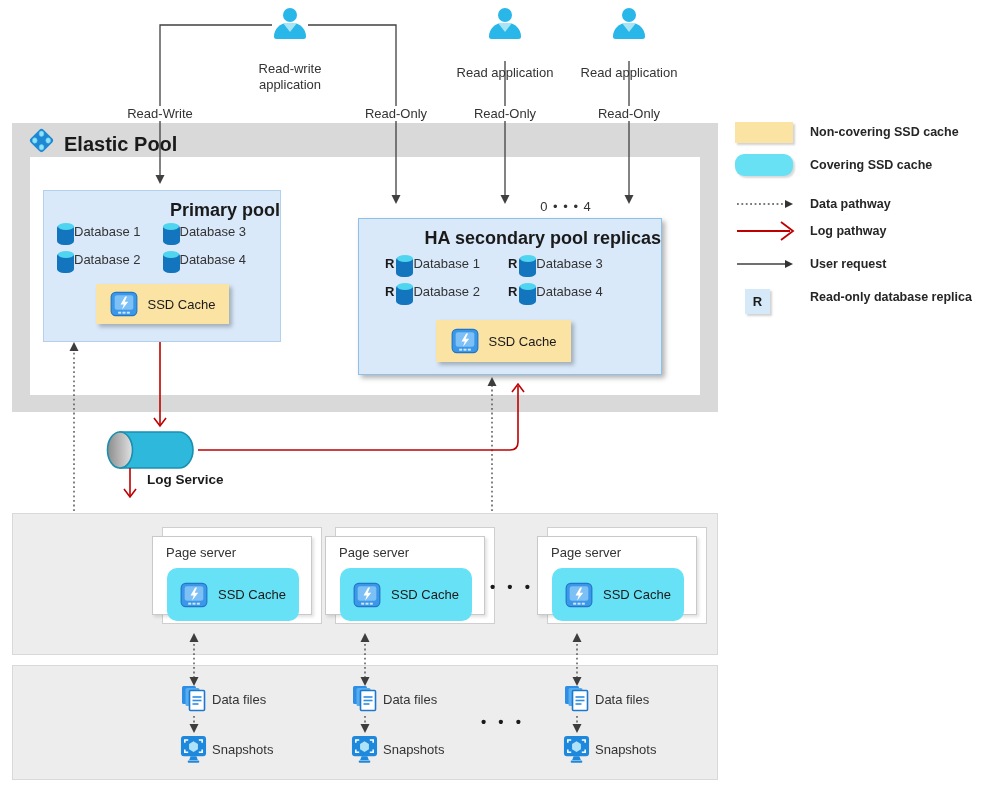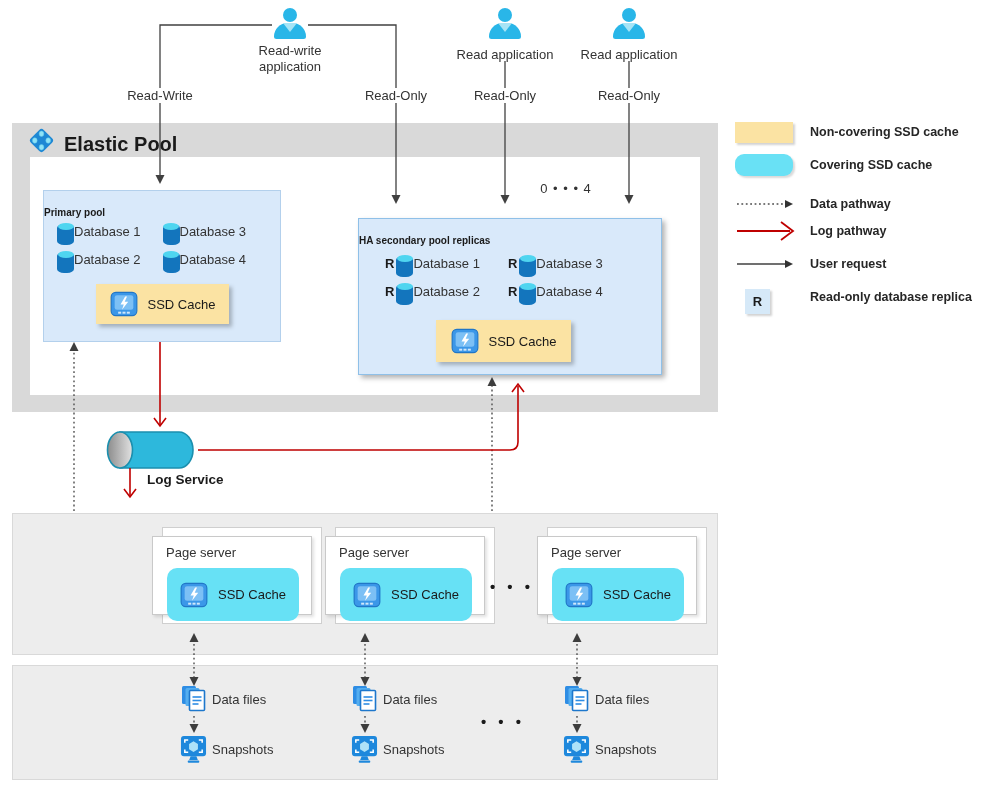--- a/index.html
+++ b/index.html
@@ -8,37 +8,37 @@
   .stage { position:relative; width:986px; height:800px; background:#fff; overflow:hidden; }
 
   .abs { position:absolute; }
   .lbl { font-size:13px; color:#333; }
   .lbl-c { text-align:center; }
   .bold { font-weight:700; color:#1a1a1a; }
   .whitebg { background:#fff; padding:0 2px; }
 
   
   svg.overlay { position:absolute; left:0; top:0; z-index:5; pointer-events:none; }
-  .toplabel { z-index:6; }
+  .toplabel { z-index:6;margin-top:18px; }
 
   
   .person { position:absolute; width:36px; height:31px; z-index:6; }
   .person .head { position:absolute; left:50%; transform:translateX(-50%); top:0; width:14px; height:14px; border-radius:50%; background:#29b6e8; }
   .person .torso { position:absolute; bottom:0; left:2px; right:2px; height:16px; background:#29b6e8; border-radius:16px 16px 3px 3px; }
   .person .torso::after { content:''; position:absolute; top:0; left:50%; transform:translateX(-50%); width:0; height:0;
      border-left:7px solid transparent; border-right:7px solid transparent; border-top:9px solid #a6e4f6; }
 
   
   .ep-container { left:12px; top:123px; width:706px; height:289px; background:#d9d9d9; z-index:1; }
   .ep-inner { position:absolute; left:18px; top:34px; width:670px; height:238px; background:#fff; }
   .ep-title { position:absolute; left:52px; top:10px; font-size:20px; }
 
   
   .pool { position:absolute; background:#d9e9fa; border:1px solid #b3d0ec; z-index:3; }
-  .pool-title { text-align:left; font-size:10px; padding-top:16px; }
+  .pool-title { text-align:right; font-size:18px; padding-top:9px; }
   .db-grid { position:absolute; display:grid; grid-auto-flow:column; grid-template-rows:repeat(2, 27px); grid-template-columns:repeat(2, auto); column-gap:22px; row-gap:1px; }
   .db-item { display:flex; align-items:flex-start; font-size:13px; color:#333; white-space:nowrap; }
   .db-r { font-weight:700; color:#1a1a1a; margin-right:2px; font-size:13px; }
   .db-icon { position:relative; width:17px; height:21px; background:#1375bd; border-radius:7px/4px; flex:0 0 auto; }
   .db-icon::before { content:''; position:absolute; top:-1px; left:0.5px; width:16px; height:7px; background:#4fd5f0; border-radius:50%; }
 
   .ssd-box { position:absolute; display:flex; align-items:center; justify-content:center; gap:10px; font-size:13px; color:#1a1a1a; }
   .ssd-yellow { background:#fbe3a3; box-shadow:3px 3px 4px rgba(0,0,0,0.25); }
   .ssd-cyan { background:#67e1f5; border-radius:10px; }
   .ssd-icon { flex:0 0 auto; display:block; height:28px; }

